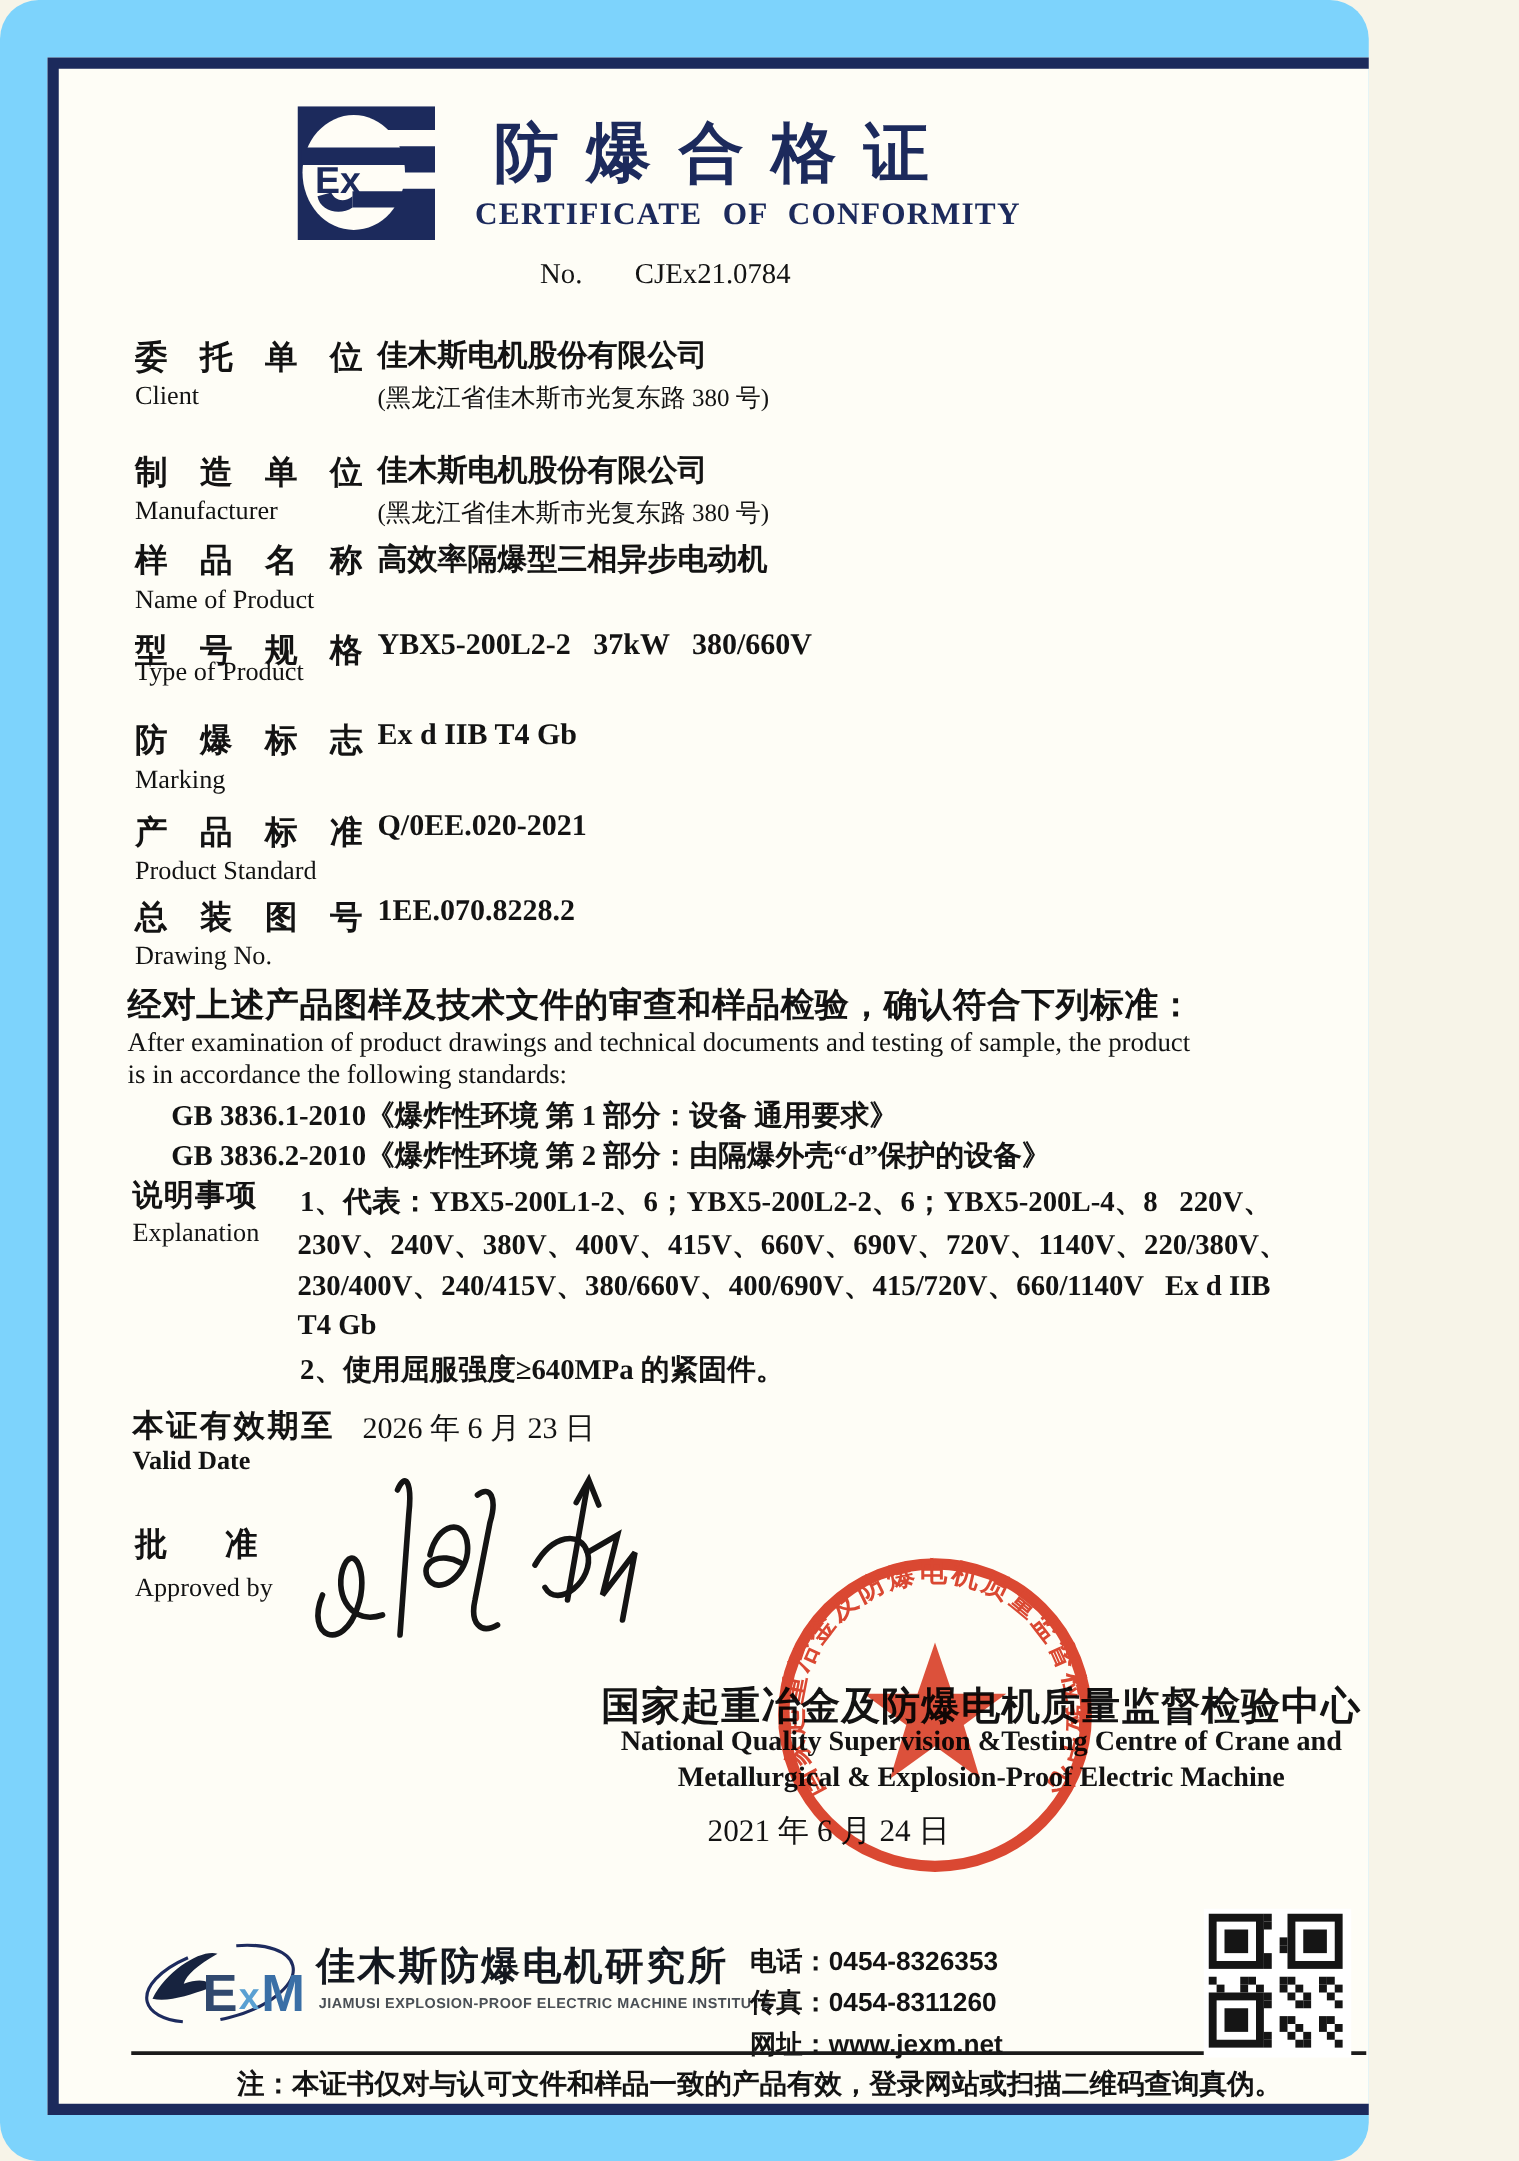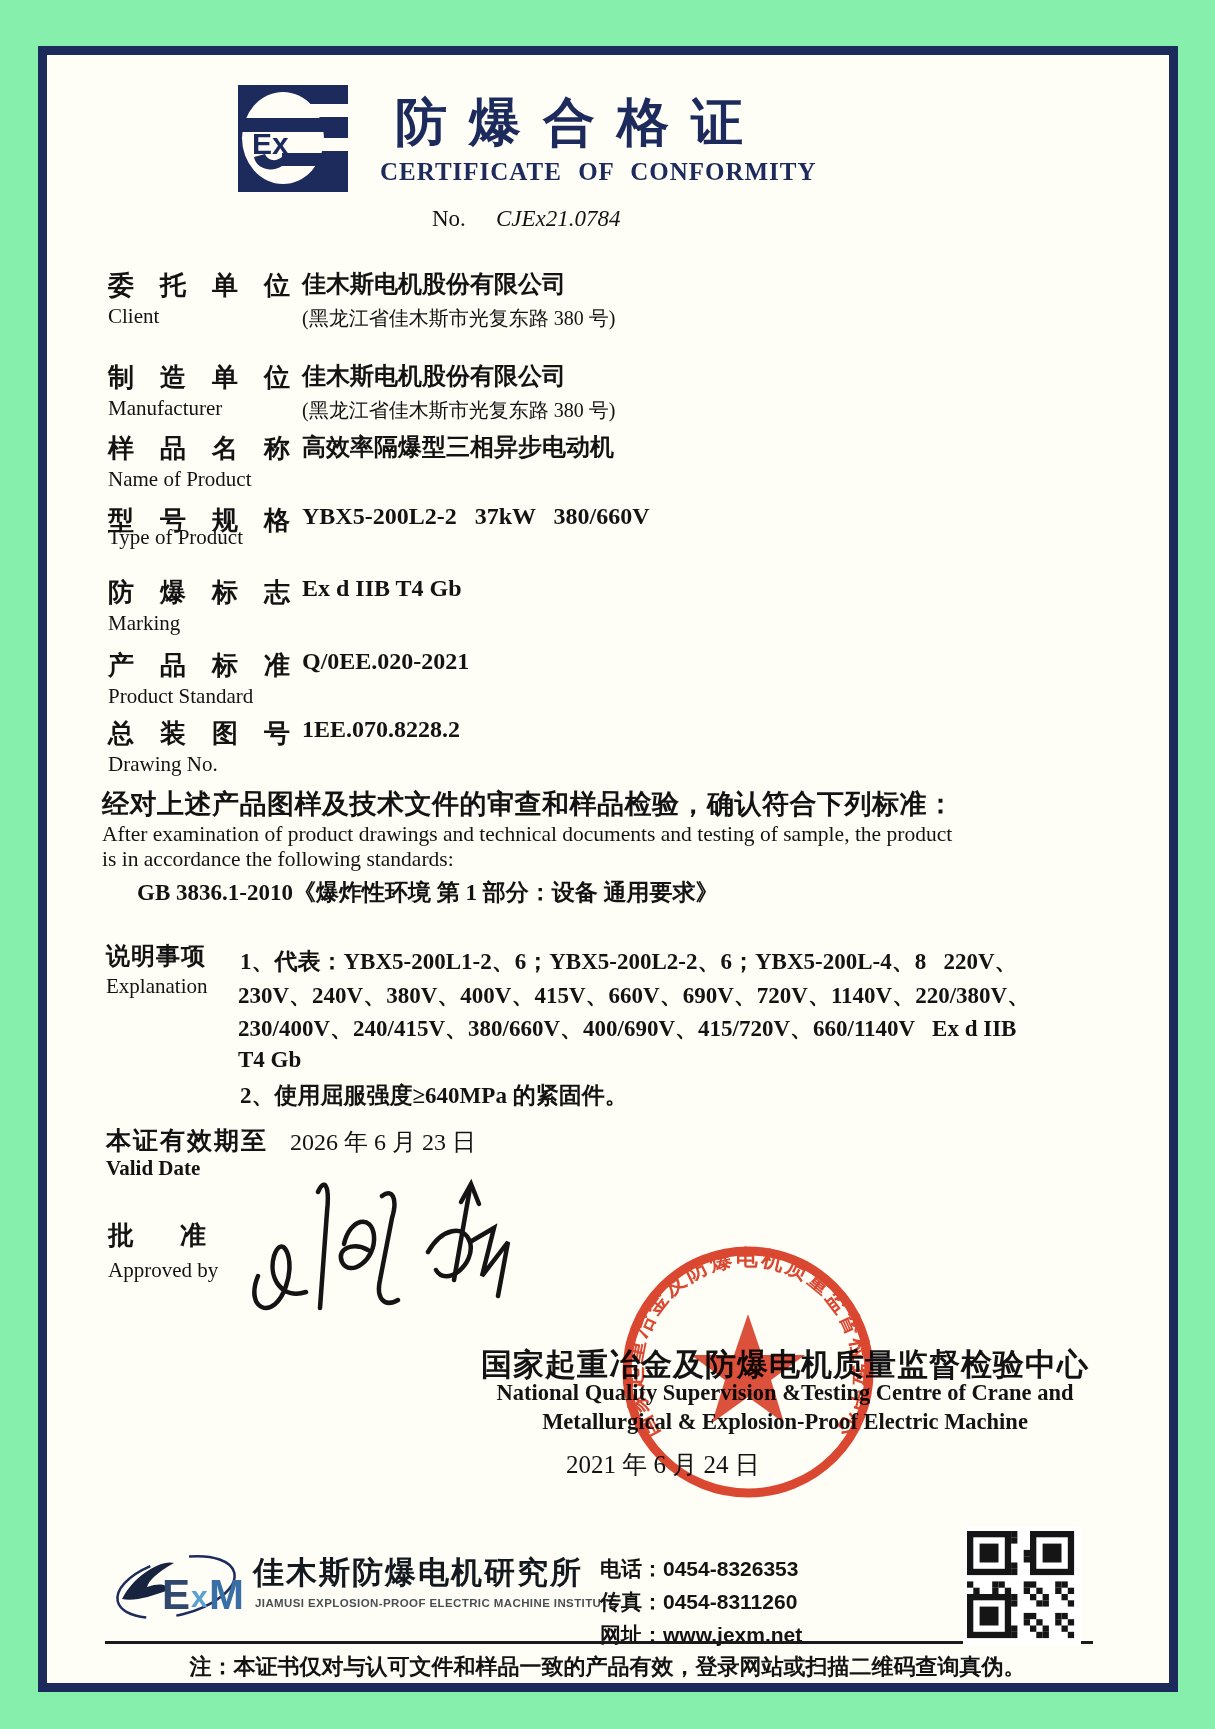--- a/index.html
+++ b/index.html
@@ -1,17 +1,17 @@
 <!DOCTYPE html>
 <html><head>
 <meta charset="utf-8">
 <style>
   html,body{margin:0;padding:0;background:#f7f4e8;}
-  .page{position:relative;width:1215px;height:1729px;background:#86efac;overflow:hidden;
-        font-family:"Liberation Serif",serif;color:#131313;}
+  .page{position:relative;width:1095px;height:1729px;background:#7dd3fc;overflow:hidden;
+        font-family:"Liberation Serif",serif;color:#131313;border-radius:31px;}
   .frame{position:absolute;left:38px;top:46px;width:1140px;height:1646px;box-sizing:border-box;
          border:9px solid #1c2a5c;background:#fefdf6;}
   .abs{position:absolute;}
   .hei{font-family:"Liberation Sans",sans-serif;font-weight:700;color:#131313;}
   .song{font-family:"Liberation Serif",serif;color:#131313;}
   .navy{color:#1c2a5c;}
   .title-zh{font-size:52px;letter-spacing:22px;white-space:nowrap;}
   .title-en{font-size:25px;font-weight:700;letter-spacing:1px;word-spacing:9px;white-space:nowrap;}
   .cert-no{font-size:23px;white-space:nowrap;}
   .f-zh{font-size:26px;letter-spacing:26px;white-space:nowrap;}
@@ -51,21 +51,21 @@
       <rect x="3" y="33" width="107" height="14" fill="#1c2a5c"></rect>
       <text x="14" y="69" font-family="Liberation Sans, sans-serif" font-weight="bold" font-size="30" fill="#1c2a5c">Ex</text>
       <rect x="44" y="68" width="66" height="13" fill="#1c2a5c"></rect>
       <path d="M44,68 L44,81 C34,88 18,84 16,72 L27,69 C30,76 38,77 44,72 Z" fill="#1c2a5c"></path>
     </svg>
   </div>
 
   <div class="abs hei navy title-zh" style="left:395px;top:88px;">防爆合格证</div>
   <div class="abs song navy title-en" style="left:380px;top:158px;">CERTIFICATE OF CONFORMITY</div>
   <div class="abs song cert-no" style="left:432px;top:206px;">
-    <span>No.</span><span style="margin-left:30px;font-style:italic;">CJEx21.0784</span>
+    <span>No.</span><span style="margin-left:42px;">CJEx21.0784</span>
   </div>
 
   <div>
     <div class="abs hei f-zh" style="left:108px;top:268px;">委托单位</div>
     <div class="abs song f-en" style="left:108px;top:304px;">Client</div>
     <div class="abs song f-val" style="left:302px;top:268px;">佳木斯电机股份有限公司</div>
     <div class="abs song f-note" style="left:302px;top:305px;">(黑龙江省佳木斯市光复东路 380 号)</div>
   </div>
 
   <div>
@@ -102,20 +102,21 @@
   <div>
     <div class="abs hei f-zh" style="left:108px;top:716px;">总装图号</div>
     <div class="abs song f-en" style="left:108px;top:752px;">Drawing No.</div>
     <div class="abs song f-val" style="left:302px;top:716px;">1EE.070.8228.2</div>
   </div>
 
   <div class="abs hei stmt-zh" style="left:102px;top:786px;">经对上述产品图样及技术文件的审查和样品检验，确认符合下列标准：</div>
   <div class="abs song stmt-en" style="left:102px;top:822px;">After examination of product drawings and technical documents and testing of sample, the product</div>
   <div class="abs song stmt-en" style="left:102px;top:847px;">is in accordance the following standards:</div>
   <div class="abs song gb" style="left:137px;top:877px;">GB 3836.1-2010《爆炸性环境 第 1 部分：设备 通用要求》</div>
+  <div class="abs song gb" style="left:137px;top:909px;">GB 3836.2-2010《爆炸性环境 第 2 部分：由隔爆外壳“d”保护的设备》</div>
 
   <div class="abs hei" style="left:106px;top:940px;font-size:24px;letter-spacing:1px;">说明事项</div>
   <div class="abs song f-en" style="left:106px;top:974px;">Explanation</div>
   <div class="abs song exp-line" style="left:240px;top:946px;">1、代表：YBX5-200L1-2、6；YBX5-200L2-2、6；YBX5-200L-4、8   220V、</div>
   <div class="abs song exp-line" style="left:238px;top:980px;">230V、240V、380V、400V、415V、660V、690V、720V、1140V、220/380V、</div>
   <div class="abs song exp-line" style="left:238px;top:1013px;">230/400V、240/415V、380/660V、400/690V、415/720V、660/1140V   Ex d IIB</div>
   <div class="abs song exp-line" style="left:238px;top:1047px;">T4 Gb</div>
   <div class="abs song exp-line" style="left:240px;top:1080px;">2、使用屈服强度≥640MPa 的紧固件。</div>
 
   <div class="abs hei f-zh6" style="left:106px;top:1124px;">本证有效期至</div>

